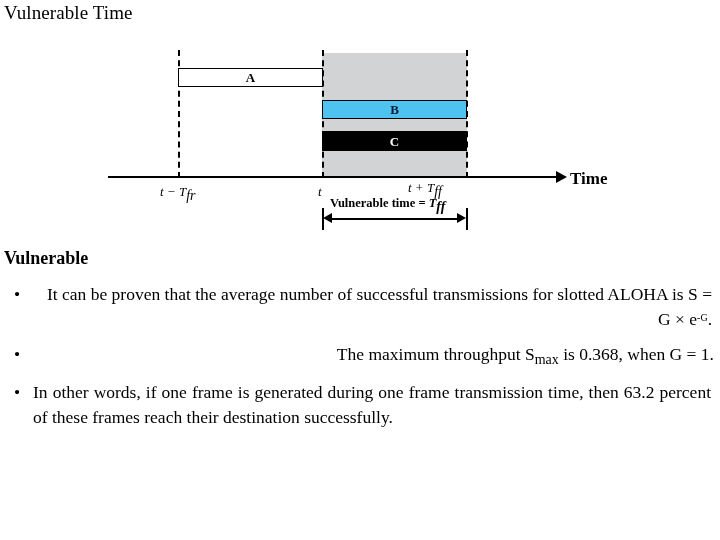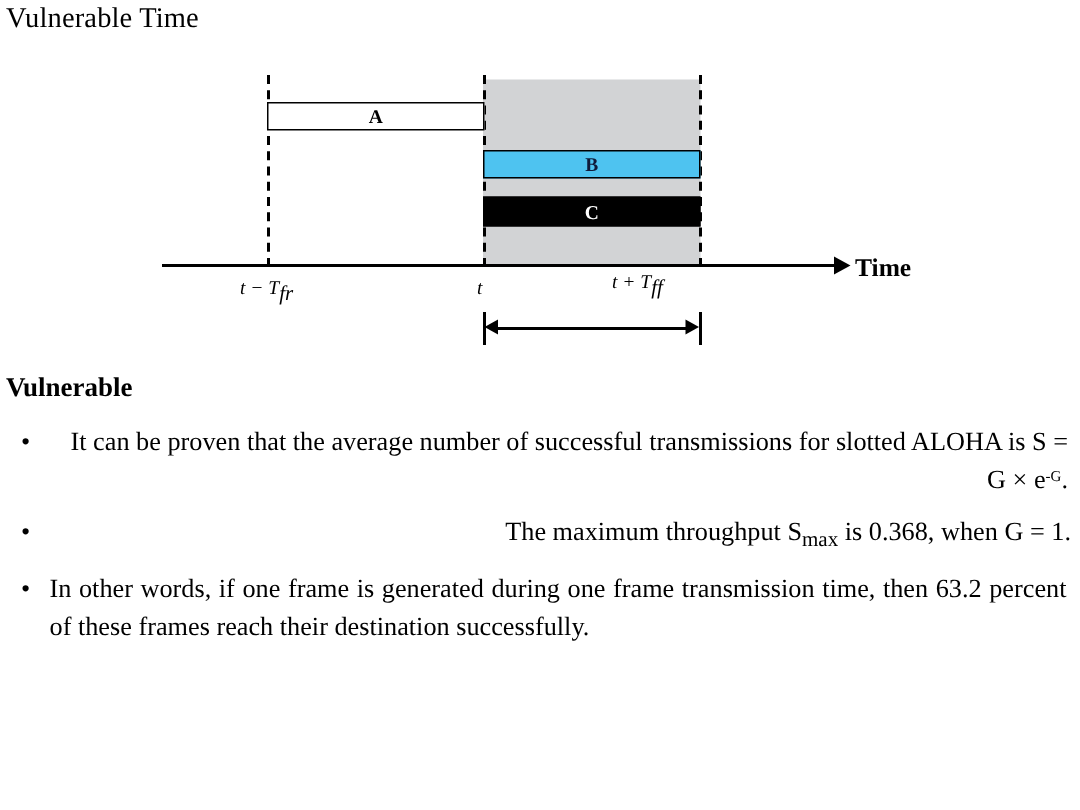--- a/index.html
+++ b/index.html
@@ -249,20 +249,21 @@
   <div id="frame-c" class="frame-box">C</div>
 
   <div id="time-axis"></div>
   <div id="time-arrow"></div>
   <div id="time-label">Time</div>
 
   <div id="tick-left" class="tick-label"><span>t − T</span><span class="sub">fr</span></div>
   <div id="tick-mid" class="tick-label"><span>t</span></div>
   <div id="tick-right" class="tick-label"><span>t + T</span><span class="sub">ff</span></div>
 
+  <div id="vuln-measure-label"><span>Vulnerable time = </span><span style="font-style:italic">T</span><span class="sub">ff</span></div>
 
   <div id="cap-left" class="measure-cap"></div>
   <div id="cap-right" class="measure-cap"></div>
   <div id="measure-line"></div>
   <div id="head-left" class="measure-head"></div>
   <div id="head-right" class="measure-head"></div>
 </div>
 
 <div id="body-section">
   <div id="throughput-heading">Vulnerable</div>

